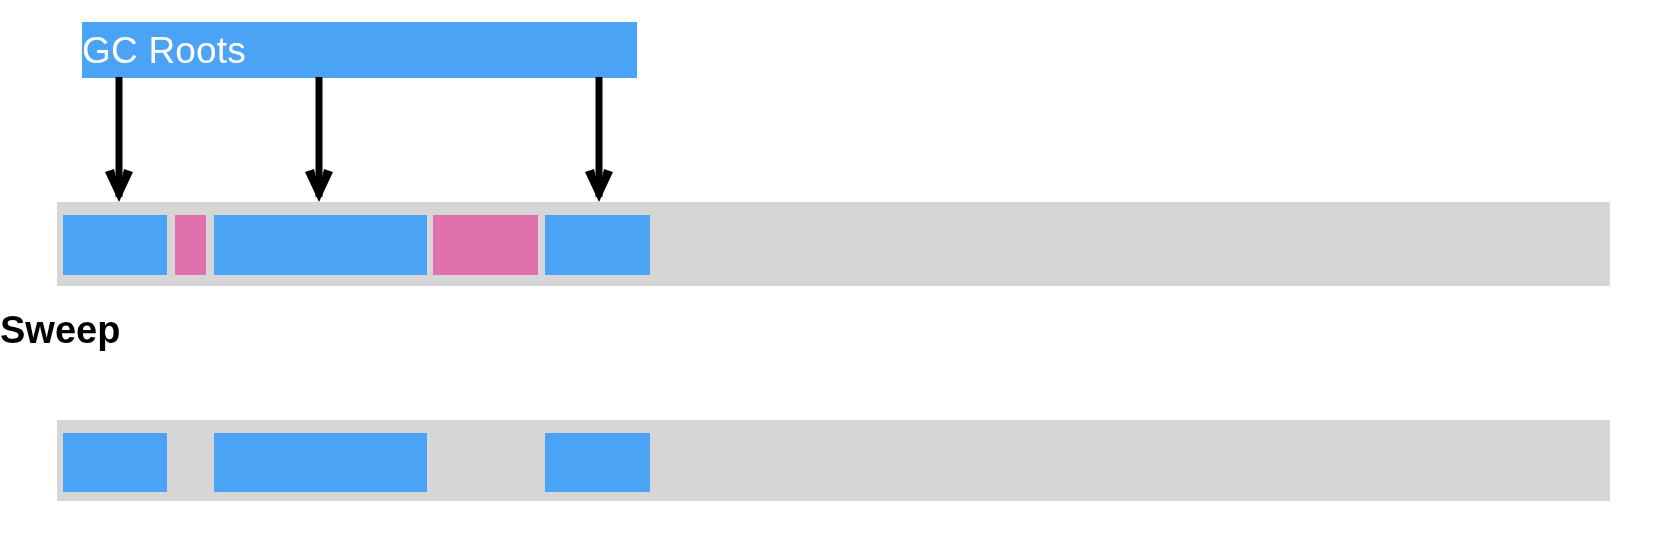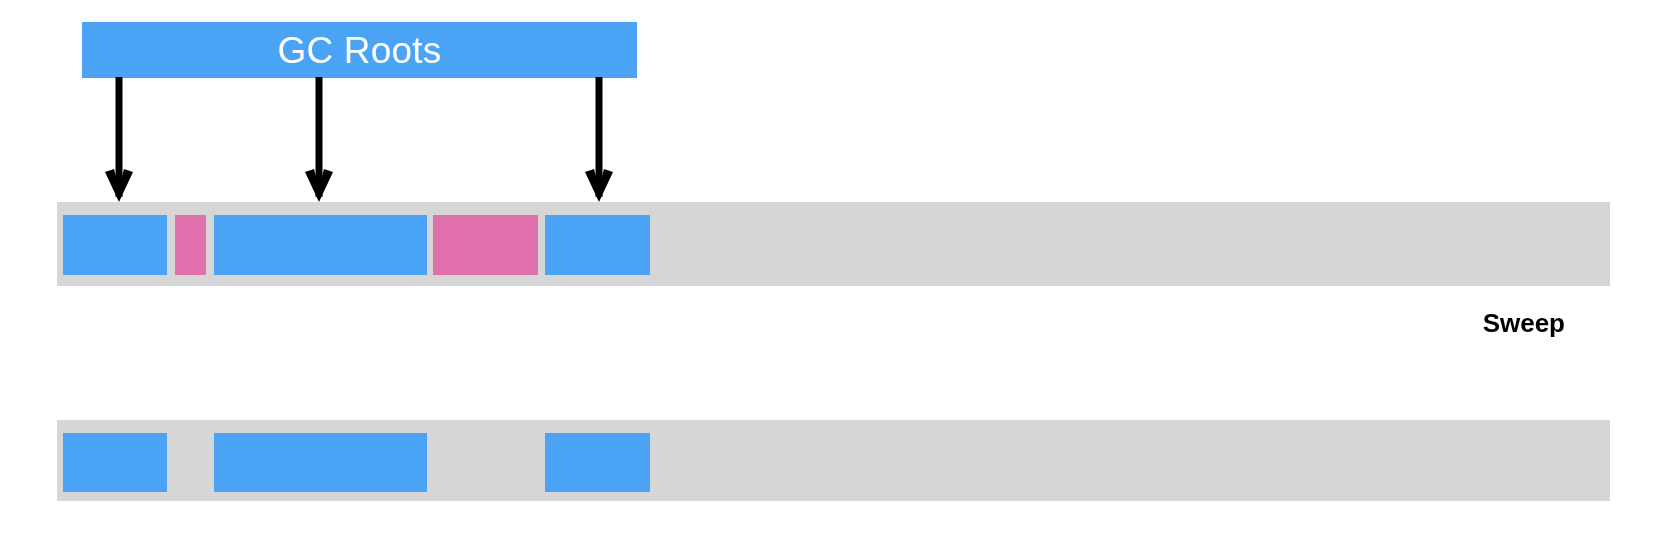--- a/index.html
+++ b/index.html
@@ -21,21 +21,20 @@
   
   .roots-box {
     position: absolute;
     left: 82px;
     top: 22px;
     width: 555px;
     height: 56px;
     background: #4aa3f5;
     display: flex;
     align-items: center;
-    justify-content: center;
   }
   .roots-label {
     color: #ffffff;
     font-size: 37px;
     font-weight: 400;
     letter-spacing: 0.2px;
     line-height: 1;
     font-family: "Liberation Sans", sans-serif;
     white-space: nowrap;
   }
@@ -73,23 +72,23 @@
   }
   .block.live  { background: #4aa3f5; }
   .block.dead  { background: #e070ab; }
 
   
   .stage-label {
     position: absolute;
     left: 0;
     width: 1565px;
     top: 308px;
-    text-align: right;
+    text-align: left;
     color: #000000;
-    font-size: 26px;
+    font-size: 38px;
     font-weight: bold;
     font-family: "Liberation Sans", sans-serif;
     line-height: 1.2;
     white-space: nowrap;
   }
 </style>
 </head>
 <body>
 
 <div id="canvas">

